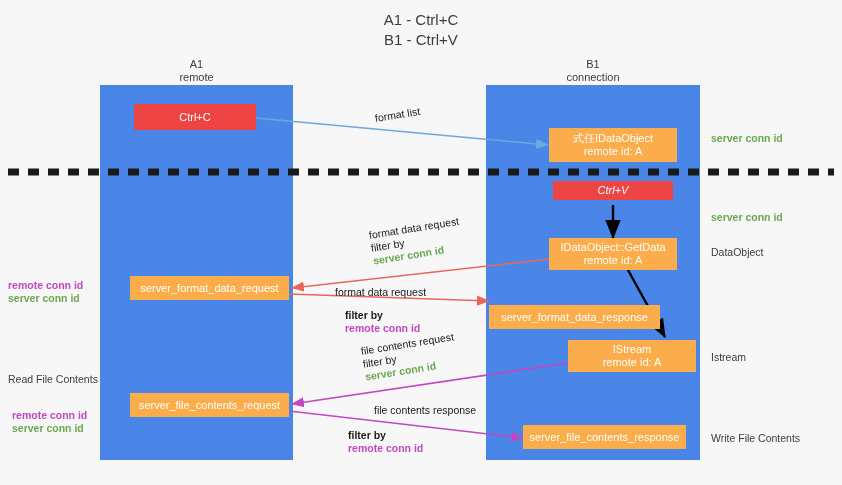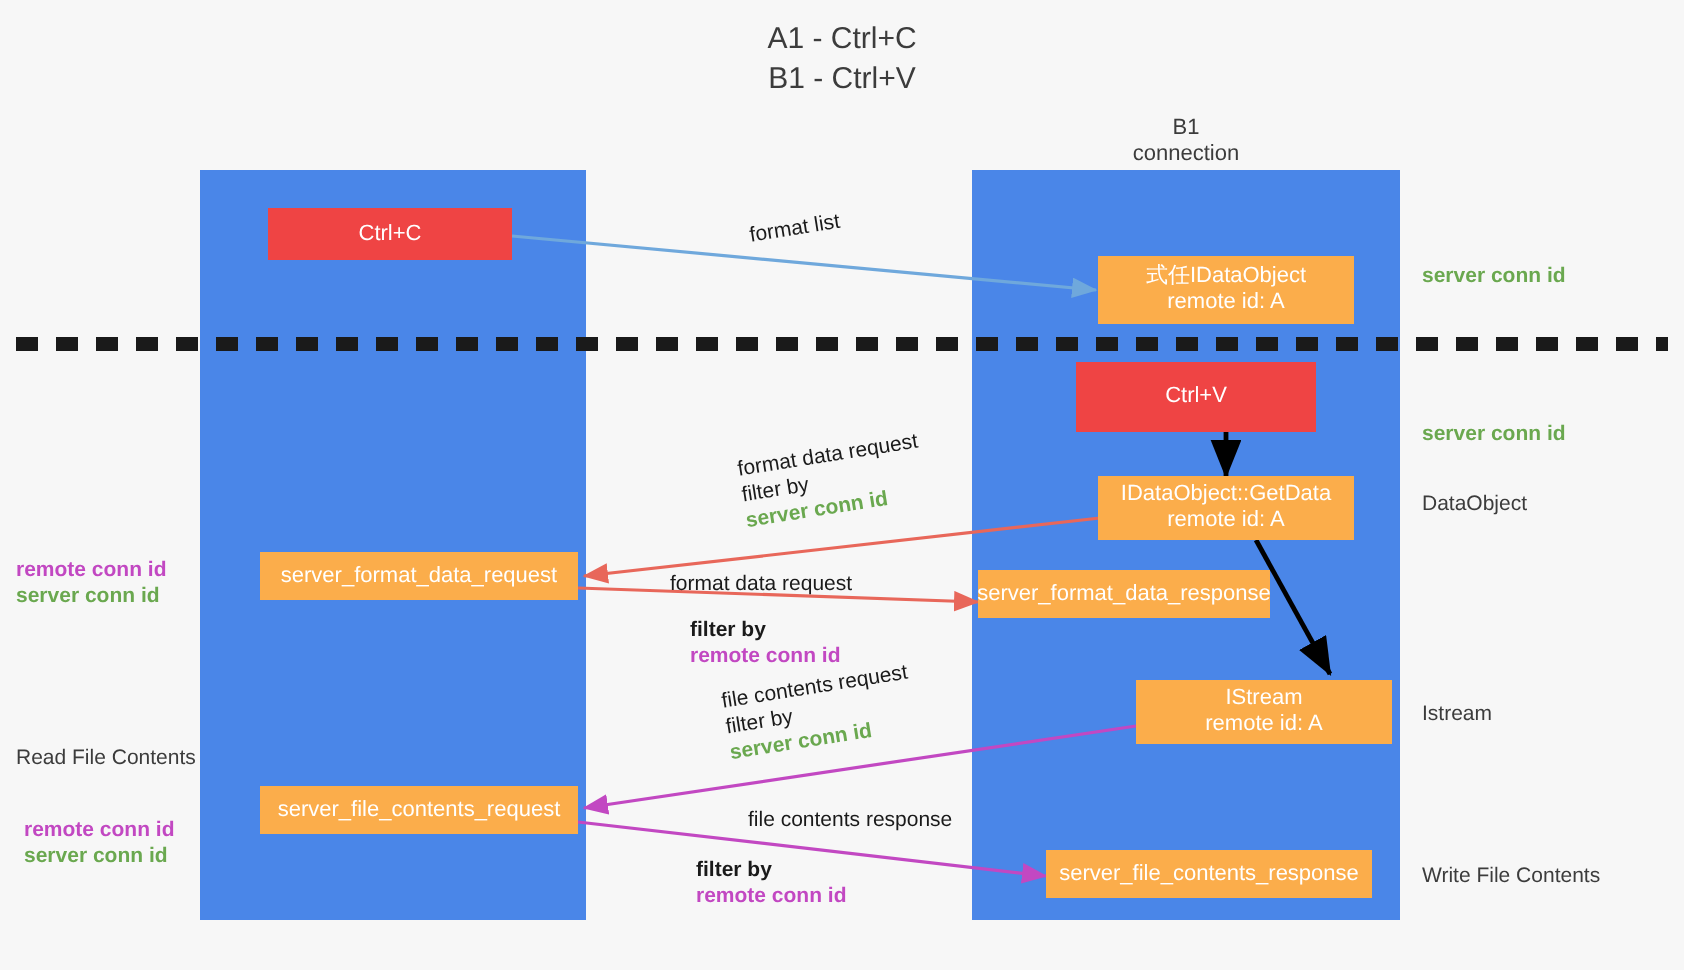--- a/index.html
+++ b/index.html
@@ -56,20 +56,24 @@
 </head>
 <body>
 
 <div id="stage">
 
   <div class="abs title">
     <div>A1 - Ctrl+C</div>
     <div>B1 - Ctrl+V</div>
   </div>
 
+  <div class="abs lane-head" style="left:100px;top:58px;width:193px;">
+    <span class="l1">A1</span>
+    <span class="l2">remote</span>
+  </div>
   <div class="abs lane-head" style="left:486px;top:58px;width:214px;">
     <span class="l1">B1</span>
     <span class="l2">connection</span>
   </div>
 
   <div class="abs lane" style="left:100px;top:85px;width:193px;height:375px;"></div>
   <div class="abs lane" style="left:486px;top:85px;width:214px;height:375px;"></div>
 
   <svg class="layer" viewBox="0 0 842 485">
     <defs>
@@ -110,21 +114,21 @@
       </span>
   </div>
 
   <div class="abs node orange" style="left:549px;top:128px;width:128px;height:34px;">
     <span class="lines">
       <span>式任IDataObject</span>
       <span>remote id: A</span>
     </span>
   </div>
 
-  <div class="abs node green" style="left:538px;top:181px;width:120px;height:35px;">
+  <div class="abs node green" style="left:553px;top:181px;width:120px;height:19px;font-style:italic;">
     <span class="lines">
         <span>Ctrl+V</span>
       </span>
   </div>
 
   <div class="abs node orange" style="left:549px;top:238px;width:128px;height:32px;">
     <span class="lines">
       <span>IDataObject::GetData</span>
       <span>remote id: A</span>
     </span>
@@ -136,21 +140,21 @@
       <span>remote id: A</span>
     </span>
   </div>
 
   <div class="abs node orange" style="left:130px;top:276px;width:159px;height:24px;">
     <span class="lines">
         <span>server_format_data_request</span>
       </span>
   </div>
 
-  <div class="abs node orange" style="left:489px;top:285px;width:146px;height:24px;">
+  <div class="abs node orange" style="left:489px;top:305px;width:171px;height:24px;">
     <span class="lines">
         <span>server_format_data_response</span>
       </span>
   </div>
 
   <div class="abs node orange" style="left:130px;top:393px;width:159px;height:24px;">
     <span class="lines">
         <span>server_file_contents_request</span>
       </span>
   </div>

